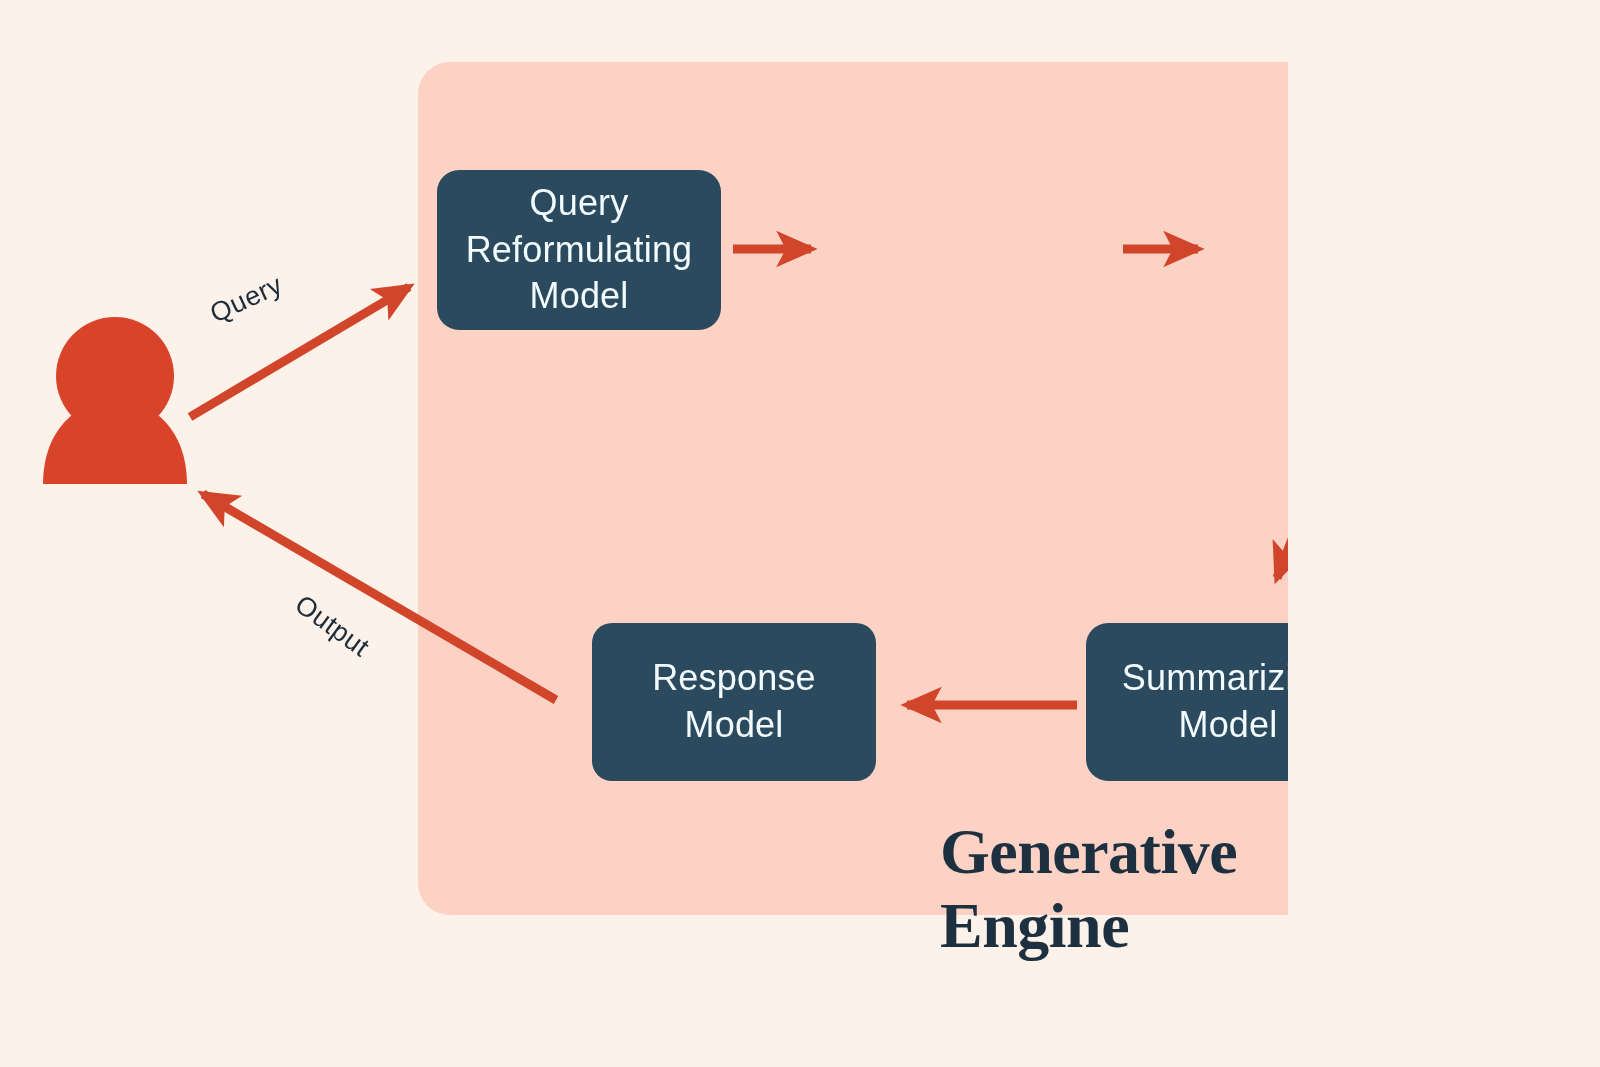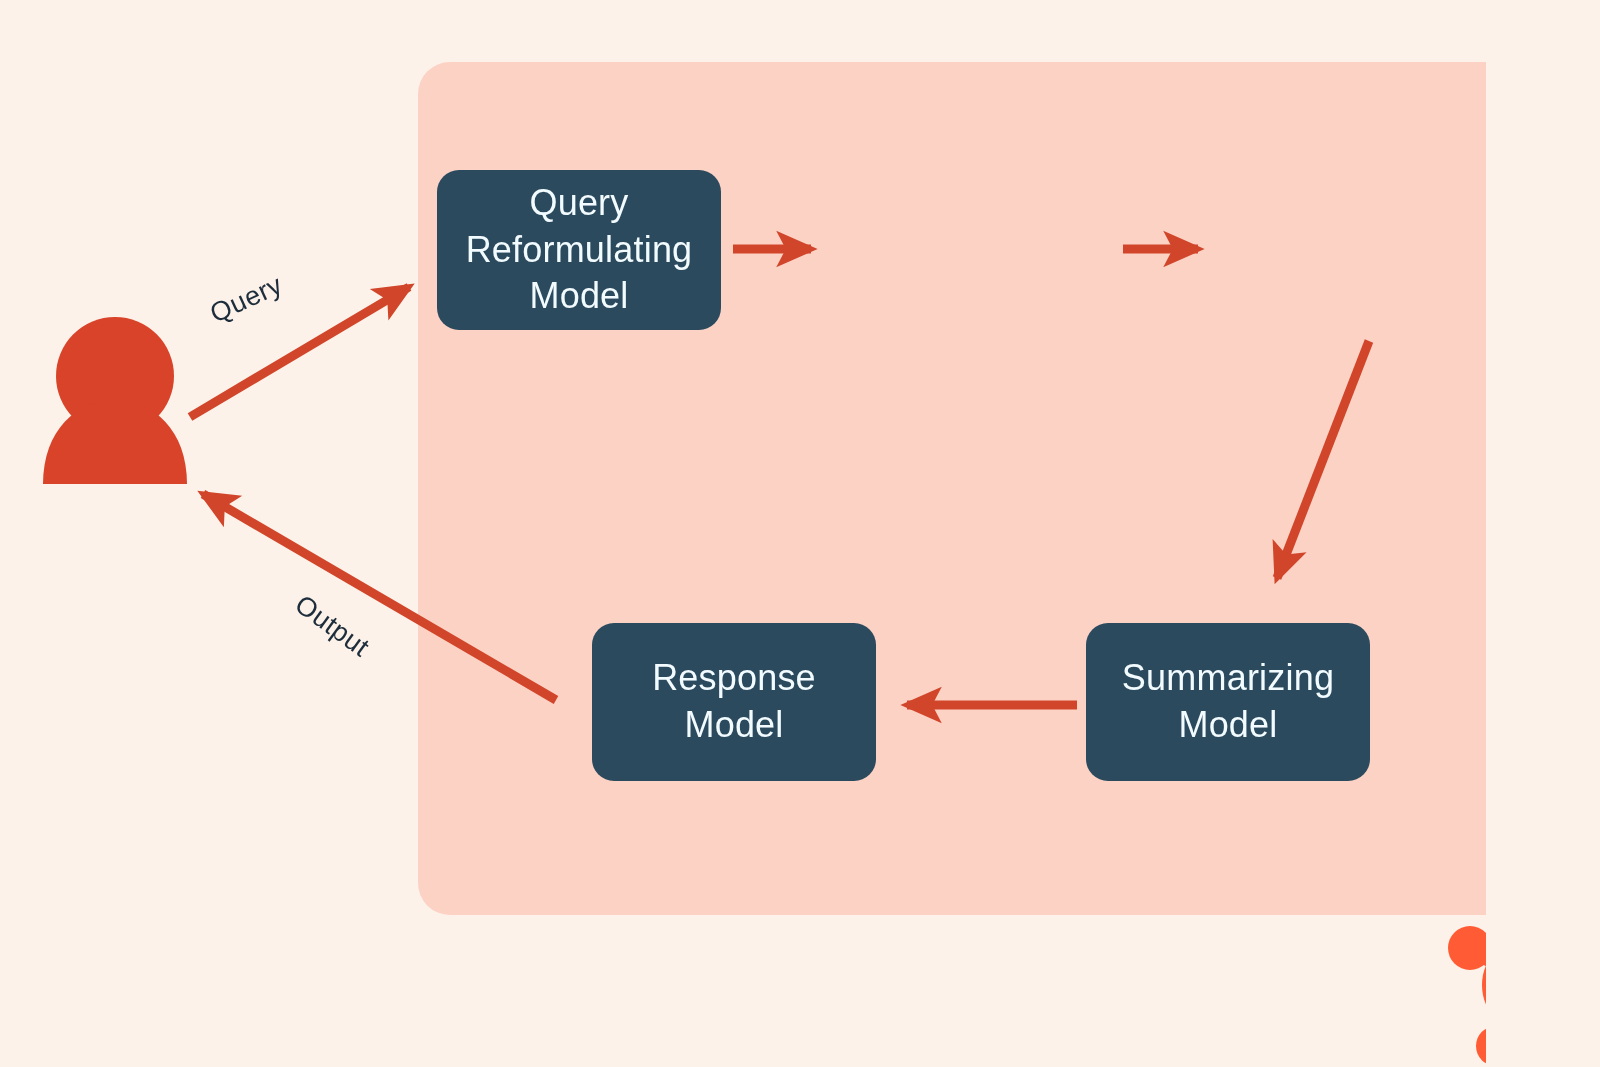--- a/index.html
+++ b/index.html
@@ -2,21 +2,21 @@
 <html><head>
 <meta charset="utf-8">
 <style>
   html, body {
     margin: 0;
     padding: 0;
     background: #fdf2e9;
   }
   #stage {
     position: relative;
-    width: 1486px;
+    width: 1288px;
     height: 1067px;
     background: #fdf2e9;
     overflow: hidden;
     font-family: "Liberation Sans", sans-serif;
   }
 
   
   #engine-panel {
     position: absolute;
     left: 418px;
@@ -46,21 +46,21 @@
     font-weight: 300;
     line-height: 1.30;
     letter-spacing: 0.2px;
     white-space: pre-line;
   }
 
   #node-query-reformulating { left: 437px;  top: 170px; width: 284px; height: 160px; }
   #node-reformulated-queries { left: 827px; top: 170px; width: 284px; height: 160px; }
   #node-search-engines      { left: 1214px; top: 170px; width: 288px; height: 160px; }
   #node-summarizing-model   { left: 1086px; top: 623px; width: 284px; height: 158px; }
-  #node-response-model      { left: 592px;  top: 623px; width: 284px; height: 158px; }
+  #node-response-model      { left: 592px;  top: 623px; width: 284px; height: 158px; border-radius: 20px; }
 
   
   #overlay {
     position: absolute;
     left: 0; top: 0;
     width: 1600px;
     height: 1067px;
     pointer-events: none;
   }
 
@@ -158,14 +158,15 @@
   </div>
 
   <div class="node" id="node-response-model">
     <span class="node-label">Response
 Model</span>
   </div>
 
   <div class="edge-label" id="edge-label-query">Query</div>
   <div class="edge-label" id="edge-label-output">Output</div>
 
+  <div id="engine-title">Generative Engine</div>
 
 </div>
 
 </body></html>

